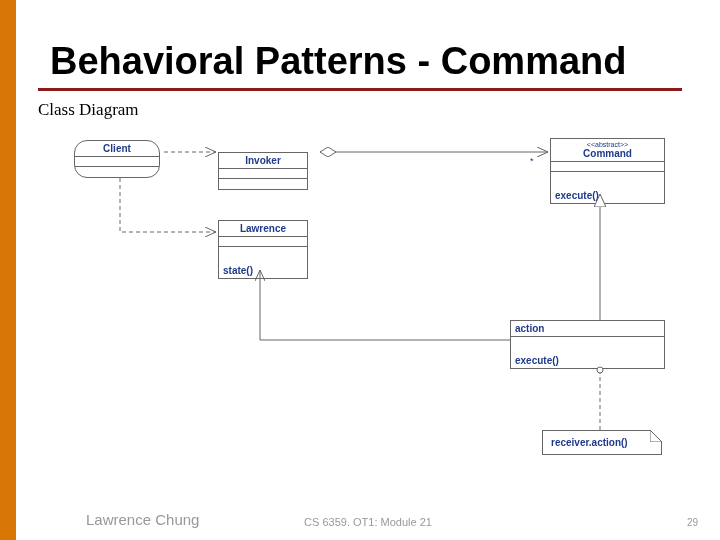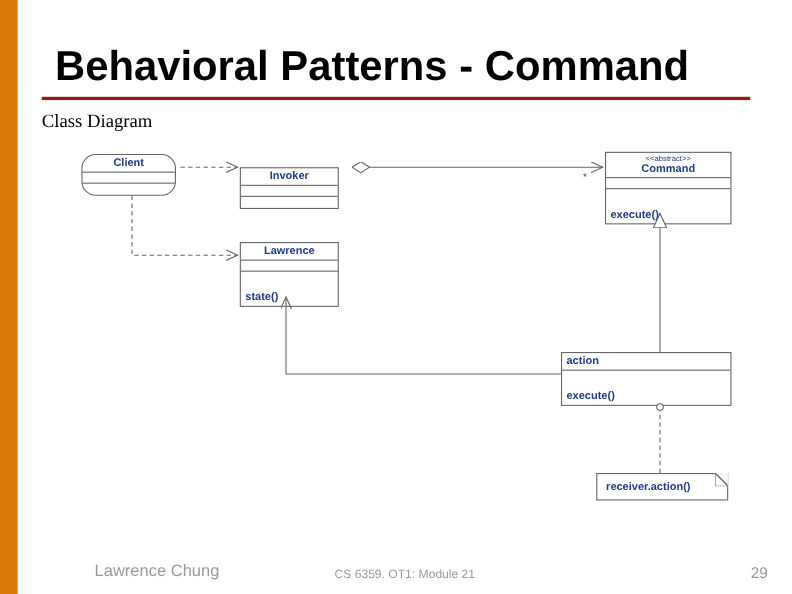--- a/index.html
+++ b/index.html
@@ -10,21 +10,21 @@
   .subtitle { position: absolute; left: 38px; top: 100px; font-size: 17px; font-family: Georgia, serif; color: #000; }
   .umlbox { position: absolute; border: 1px solid #666; background: #fff; }
   .umlhead { text-align: center; font-weight: bold; font-size: 10px; color: #1e3a8a; padding: 2px 3px; border-bottom: 1px solid #666; }
   .umlhead .stereo { font-size: 7px; display: block; line-height: 1; font-weight: normal; }
   .umlsec { font-size: 10px; color: #1e3a8a; font-weight: bold; padding: 2px 4px; border-bottom: 1px solid #666; }
   .umlsec:last-child { border-bottom: none; margin-top: 16px; }
   .umlempty { height: 10px; border-bottom: 1px solid #666; }
   .mult { position: absolute; font-size: 9px; color: #1e3a8a; }
   .footer-left { position: absolute; left: 38px; bottom: 12px; font-size: 15px; color: #999; margin-left: 48px; }
   .footer-center { position: absolute; left: 16px; right: 0; bottom: 12px; text-align: center; font-size: 11px; color: #999; }
-  .footer-right { position: absolute; right: 22px; bottom: 12px; font-size: 14px; color: #999; text-align: right; }
+  .footer-right { position: absolute; right: 22px; bottom: 12px; font-size: 10px; color: #999; text-align: right; }
   svg.conn { position: absolute; left: 0; top: 0; width: 720px; height: 540px; pointer-events: none; }
   .note { position: absolute; border: 1px solid #666; background: #fff; font-size: 10px; font-weight: bold; color: #1e3a8a; padding: 6px 8px; }
 </style>
 </head>
 <body>
 
 <div class="sidebar"></div>
 <h1 class="title">Behavioral Patterns - Command</h1>
 <div class="underline"></div>
 <div class="subtitle">Class Diagram</div>

